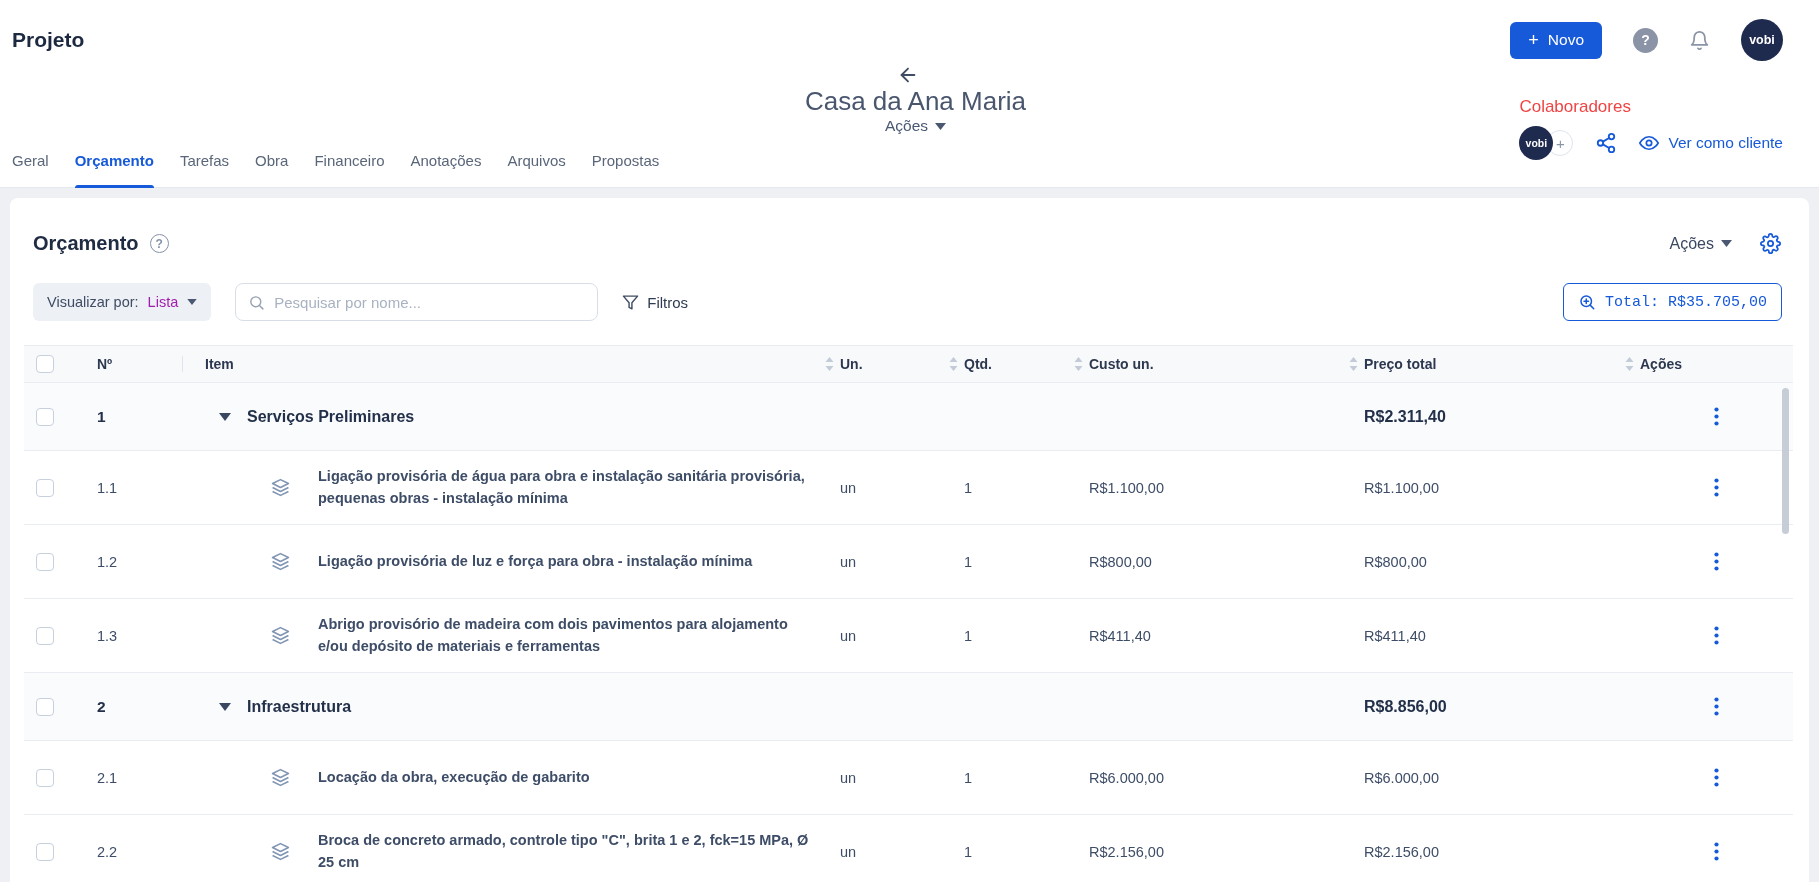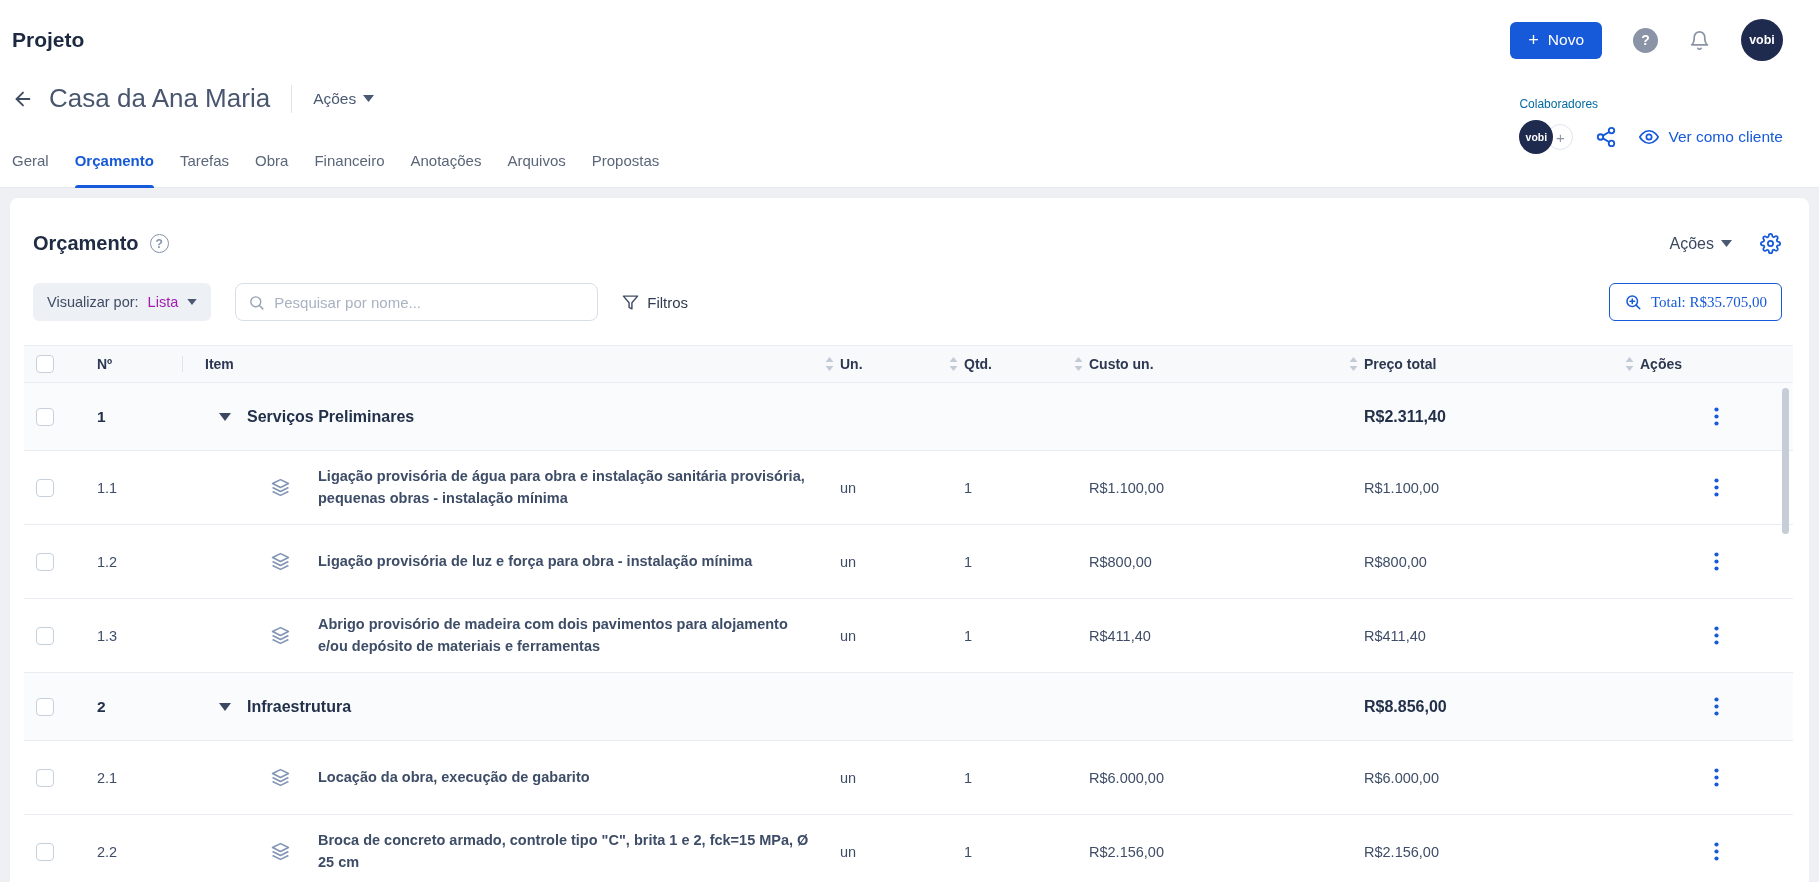--- a/index.html
+++ b/index.html
@@ -14,32 +14,32 @@
   .topbar{height:64px;background:#fff;display:flex;align-items:center;justify-content:space-between;padding:16px 36px 0 12px;}
   .topbar-title{font-size:21px;font-weight:600;color:#1c2940;}
   .topbar-right{display:flex;align-items:center;gap:31px;}
   .btn-novo{display:flex;align-items:center;gap:9px;background:#1659d9;color:#fff;border:none;border-radius:6px;height:37px;padding:0 18px;font-size:15.5px;font-family:inherit;cursor:pointer;}
   .btn-novo .plus{font-size:18px;line-height:1;font-weight:400;}
   .help-circle{width:25px;height:25px;border-radius:50%;background:#8a94a6;color:#fff;display:flex;align-items:center;justify-content:center;font-size:14px;font-weight:bold;cursor:pointer;}
   .avatar{width:42px;height:42px;border-radius:50%;background:#1e2a4e;color:#fff;display:flex;align-items:center;justify-content:center;font-size:12.5px;font-weight:bold;cursor:pointer;}
 
   
   .proj-header{background:#fff;border-bottom:1px solid #e6e9ef;position:relative;height:124px;}
-  .proj-row{height:69px;display:flex;align-items:center;padding-left:12px;}
+  .proj-row{height:69px;display:flex;align-items:center;padding-left:12px;flex-direction:column;}
   .back-btn{margin-right:15px;cursor:pointer;display:flex;align-items:center;}
   .proj-title{font-size:26px;color:#49566e;}
   .vdivider{width:1px;height:28px;background:#dfe3ea;margin:0 21px;}
   .actions-link{display:flex;align-items:center;gap:7px;font-size:15.5px;color:#4a5872;cursor:pointer;}
   .caret{color:#4a5872;}
   .tabs{height:55px;display:flex;align-items:center;gap:26px;padding-left:12px;}
   .tab{position:relative;height:100%;display:flex;align-items:center;font-size:15px;color:#5a6679;cursor:pointer;}
   .tab.active{color:#1659d9;font-weight:600;}
   .tab.active::after{content:"";position:absolute;left:0;right:0;bottom:0;height:3px;border-radius:3px 3px 0 0;background:#1659d9;}
   .collab-block{position:absolute;top:33px;right:36px;display:flex;flex-direction:column;align-items:flex-start;}
-  .collab-label{font-size:12px;color:#0369a1;margin-bottom:9px;}
+  .collab-label{font-size:17px;color:#ef4444;margin-bottom:9px;}
   .collab-row{display:flex;align-items:center;}
   .collab-avatar{width:34px;height:34px;border-radius:50%;background:#1e2a4e;color:#fff;display:flex;align-items:center;justify-content:center;font-size:10.5px;font-weight:bold;z-index:2;cursor:pointer;}
   .collab-add{width:26px;height:26px;border-radius:50%;background:#fff;border:1px solid #dfe4ec;color:#8a94a6;display:flex;align-items:center;justify-content:center;font-size:15px;margin-left:-6px;z-index:1;cursor:pointer;}
   .share-btn{margin-left:22px;color:#1659d9;cursor:pointer;}
   .view-client{margin-left:22px;display:flex;align-items:center;gap:9px;color:#1659d9;font-size:15.5px;cursor:pointer;}
 
   
   .main{padding:10px;height:694px;}
   .card{background:#fff;border-radius:8px;min-height:860px;padding:34px 16px 0 14px;position:relative;}
   .card-head{display:flex;align-items:center;justify-content:space-between;padding:0 0 0 9px;}
@@ -51,21 +51,21 @@
   .gear-btn{margin-left:28px;color:#1659d9;cursor:pointer;}
 
   .toolbar{display:flex;align-items:center;margin-top:28px;padding-left:9px;gap:24px;}
   .view-chip{display:flex;align-items:center;gap:9px;background:#edf0f5;border-radius:6px;height:38px;padding:0 14px;cursor:pointer;}
   .view-chip .lbl{font-size:14.5px;color:#3f4c63;}
   .view-chip .val{font-size:14.5px;color:#a21caf;}
   .search{display:flex;align-items:center;gap:9px;width:363px;height:38px;border:1px solid #d8dee8;border-radius:8px;padding:0 12px;background:#fff;}
   .search input{border:none;outline:none;flex:1;font-size:15px;font-family:inherit;color:#2c3850;background:transparent;}
   .search input::placeholder{color:#a8b2c1;}
   .filters{display:flex;align-items:center;gap:8px;font-size:15px;color:#2f3b52;cursor:pointer;}
-  .total-btn{margin-left:auto;margin-right:11px;display:flex;align-items:center;gap:9px;height:38px;padding:0 14px;border:1px solid #1659d9;border-radius:6px;background:#fff;color:#1659d9;font-size:15px;font-family:Liberation Serif, serif;cursor:pointer;}
+  .total-btn{margin-left:auto;margin-right:11px;display:flex;align-items:center;gap:9px;height:38px;padding:0 14px;border:1px solid #1659d9;border-radius:6px;background:#fff;color:#1659d9;font-size:15px;font-family:Liberation Mono, monospace;cursor:pointer;}
 
   
   .table{margin-top:24px;}
   .trow{display:grid;grid-template-columns:73px 108px 1fr 124px 125px 275px 276px 153px;align-items:center;border-bottom:1px solid #e9edf2;}
   .trow.head{height:38px;background:#f8f9fb;border-top:1px solid #e9edf2;}
   .trow.group{height:68px;background:#fafbfd;}
   .trow.itemr{height:74px;background:#fff;}
   .cb-cell{padding-left:12px;display:flex;align-items:center;}
   .checkbox{display:inline-block;width:18px;height:18px;border:1.5px solid #c7d0dd;border-radius:4px;background:#fff;cursor:pointer;}
   .th{display:flex;justify-content:space-between;align-items:center;font-size:14px;font-weight:600;color:#2c3850;padding-right:6px;}

